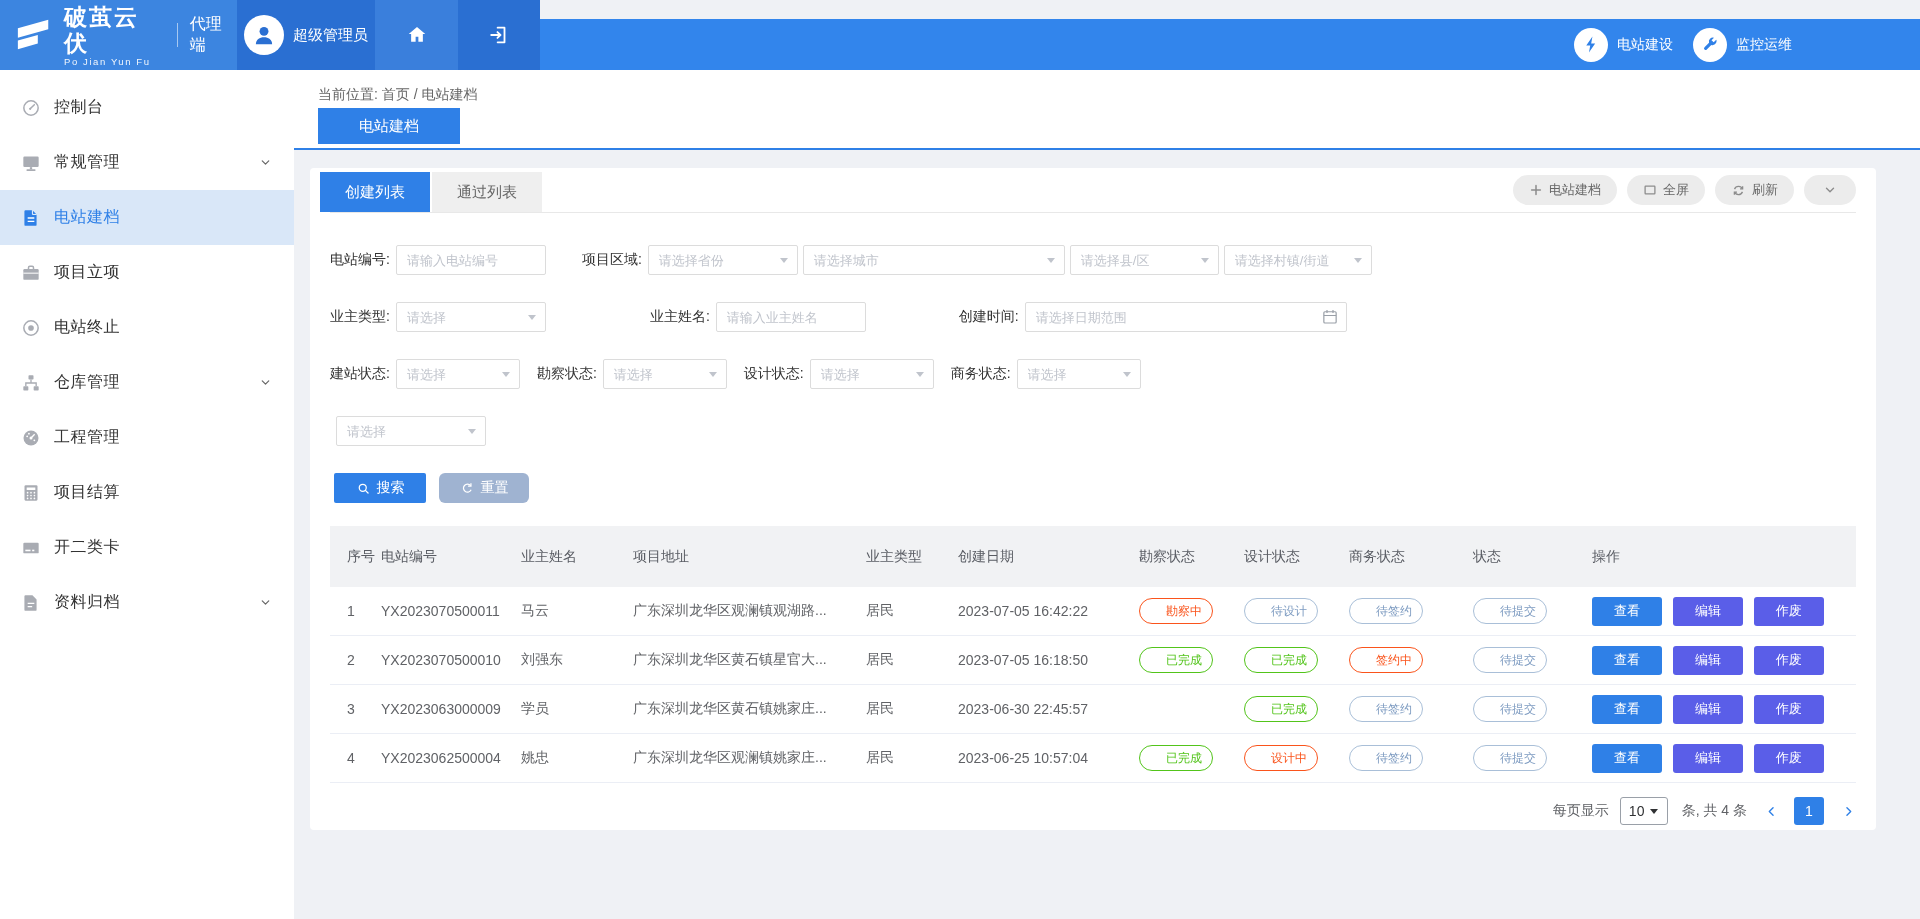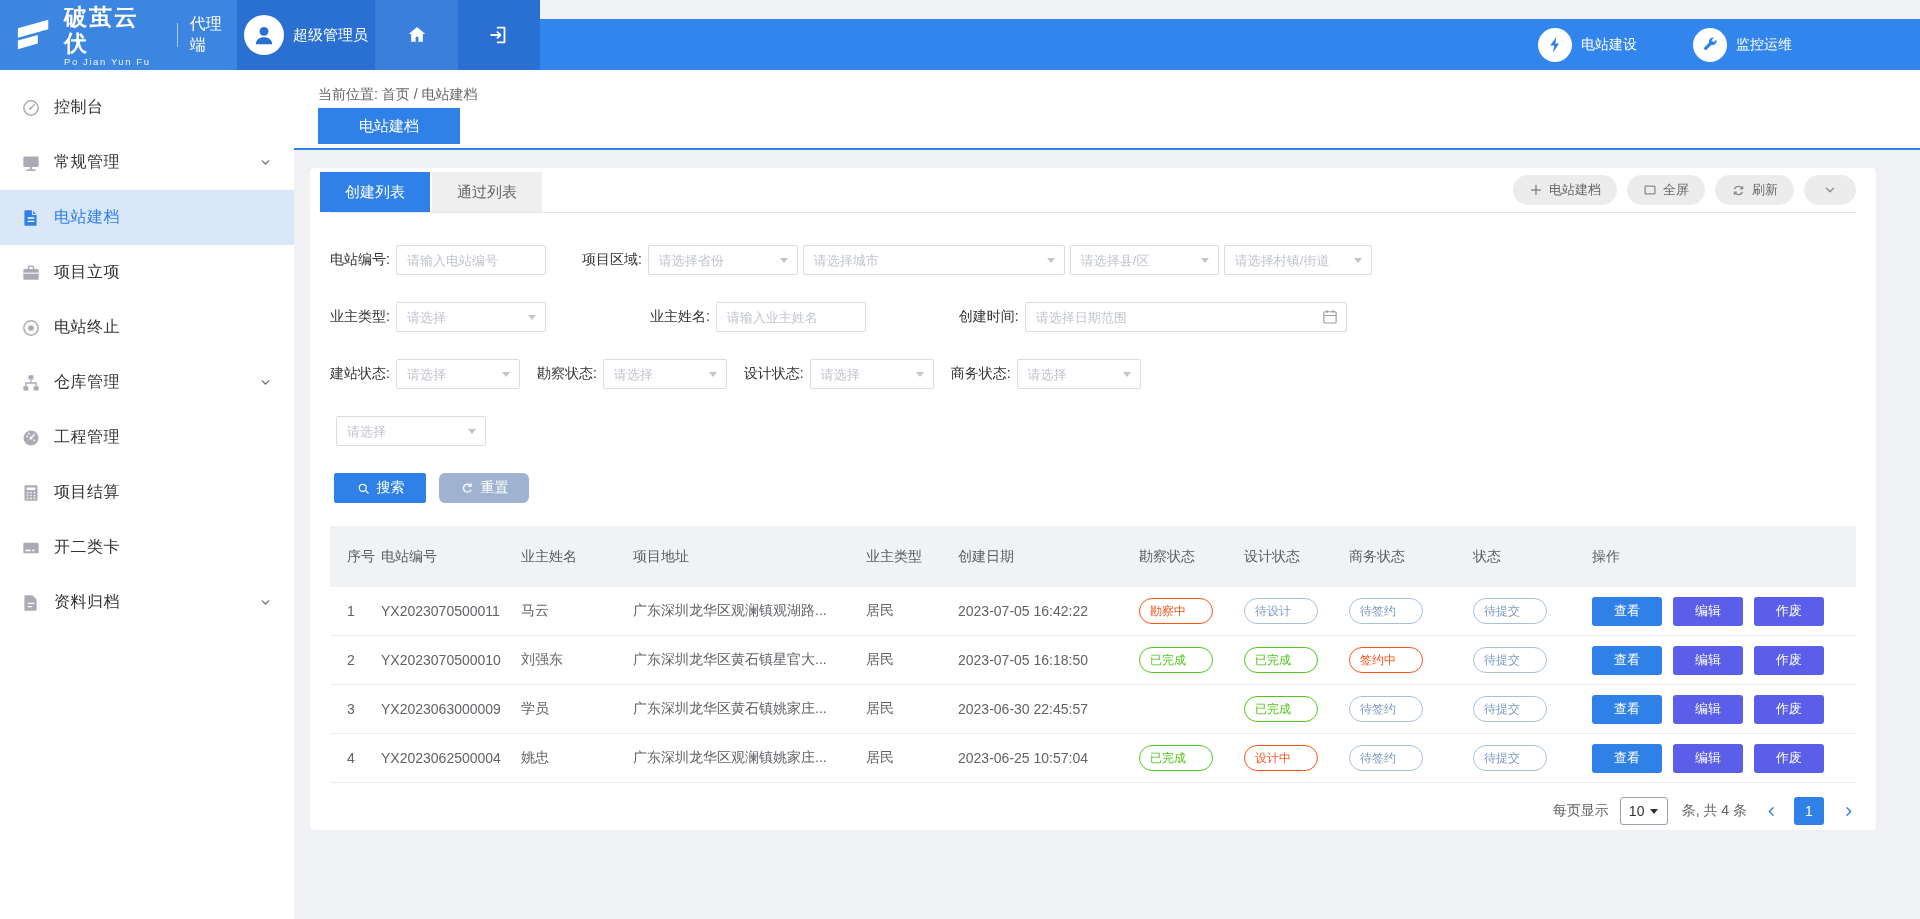--- a/index.html
+++ b/index.html
@@ -13,21 +13,21 @@
   .brand-text { margin-left:9px; }
   .brand-title { font-size:23px; font-weight:bold; letter-spacing:2px; line-height:26px; }
   .brand-sub { font-size:9.5px; letter-spacing:1.6px; opacity:.92; }
   .brand-divider { width:1px; height:24px; background:rgba(255,255,255,.55); margin:0 12px 0 14px; }
   .portal { font-size:16px; }
   .seg-user { width:138px; background:#2A6FD2; justify-content:center; gap:9px; cursor:pointer; }
   .avatar { width:40px; height:40px; border-radius:50%; background:#fff; display:flex; align-items:center; justify-content:center; }
   .user-name { font-size:15px; }
   .seg-home { width:83px; background:#3A7FDC; justify-content:center; cursor:pointer; }
   .seg-logout { width:82px; background:#2A6FD2; justify-content:center; cursor:pointer; }
-  .header-rest { flex:1; background:#3285EC; display:flex; align-items:center; justify-content:flex-end; gap:56px; padding-right:128px;margin-top:19px; }
+  .header-rest { flex:1; background:#3285EC; display:flex; align-items:center; justify-content:flex-end; gap:20px; padding-right:128px;margin-top:19px; }
   .hnav { display:flex; align-items:center; gap:9px; cursor:pointer; }
   .hnav-circle { width:34px; height:34px; border-radius:50%; background:#fff; display:flex; align-items:center; justify-content:center; }
   .hnav-label { font-size:14px; }
 
   
   .body { display:flex; height:849px; }
   .sidebar { width:294px; background:#fff; padding-top:10px; flex:none; }
   .side-item { height:55px; display:flex; align-items:center; padding-left:21px; position:relative; cursor:pointer; color:#333; }
   .side-item .sicon { width:20px; height:20px; color:#A9ACB3; margin-right:13px; flex:none; }
   .side-item .slabel { font-size:16px; letter-spacing:.5px; }
@@ -76,21 +76,21 @@
   .btn-reset { margin-left:13px; width:90px; height:30px; border:none; border-radius:6px; background:#9FB3D1;
     color:#fff; font-size:14px; display:inline-flex; align-items:center; justify-content:center; gap:6px; cursor:pointer; font-family:inherit; }
 
   
   .table { margin-top:23px; }
   .trow { display:grid; grid-template-columns:34px 140px 112px 233px 92px 181px 105px 105px 124px 119px 1fr;
     align-items:center; height:49px; border-bottom:1px solid #EBEEF5; font-size:14px; color:#606266; }
   .trow > div { padding-left:17px; white-space:nowrap; overflow:visible; }
   .thead { height:61px; background:#F1F2F4; border-bottom:none; color:#595C63; }
   .pill { display:inline-block; min-width:74px; height:26px; line-height:24px; border-radius:13px;
-    border:1px solid; font-size:12px; text-align:left; padding:0 10px; background:#fff; }
+    border:1px solid; font-size:12px; text-align:right; padding:0 10px; background:#fff; }
   .pill.orange { color:#FA541C; border-color:#FA541C; }
   .pill.green  { color:#52C41A; border-color:#52C41A; }
   .pill.steel  { color:#7D9BC1; border-color:#A9BFD8; }
   .abtn { width:70px; height:29px; border:none; border-radius:3px; color:#fff; font-size:13px; cursor:pointer;
     margin-right:7px; font-family:inherit; }
   .abtn.view { background:#2F80E7; }
   .abtn.edit, .abtn.void { background:#5A5EE8; }
 
   
   .pagination { margin-top:14px; display:flex; justify-content:flex-end; align-items:center; font-size:14px; color:#606266; }

